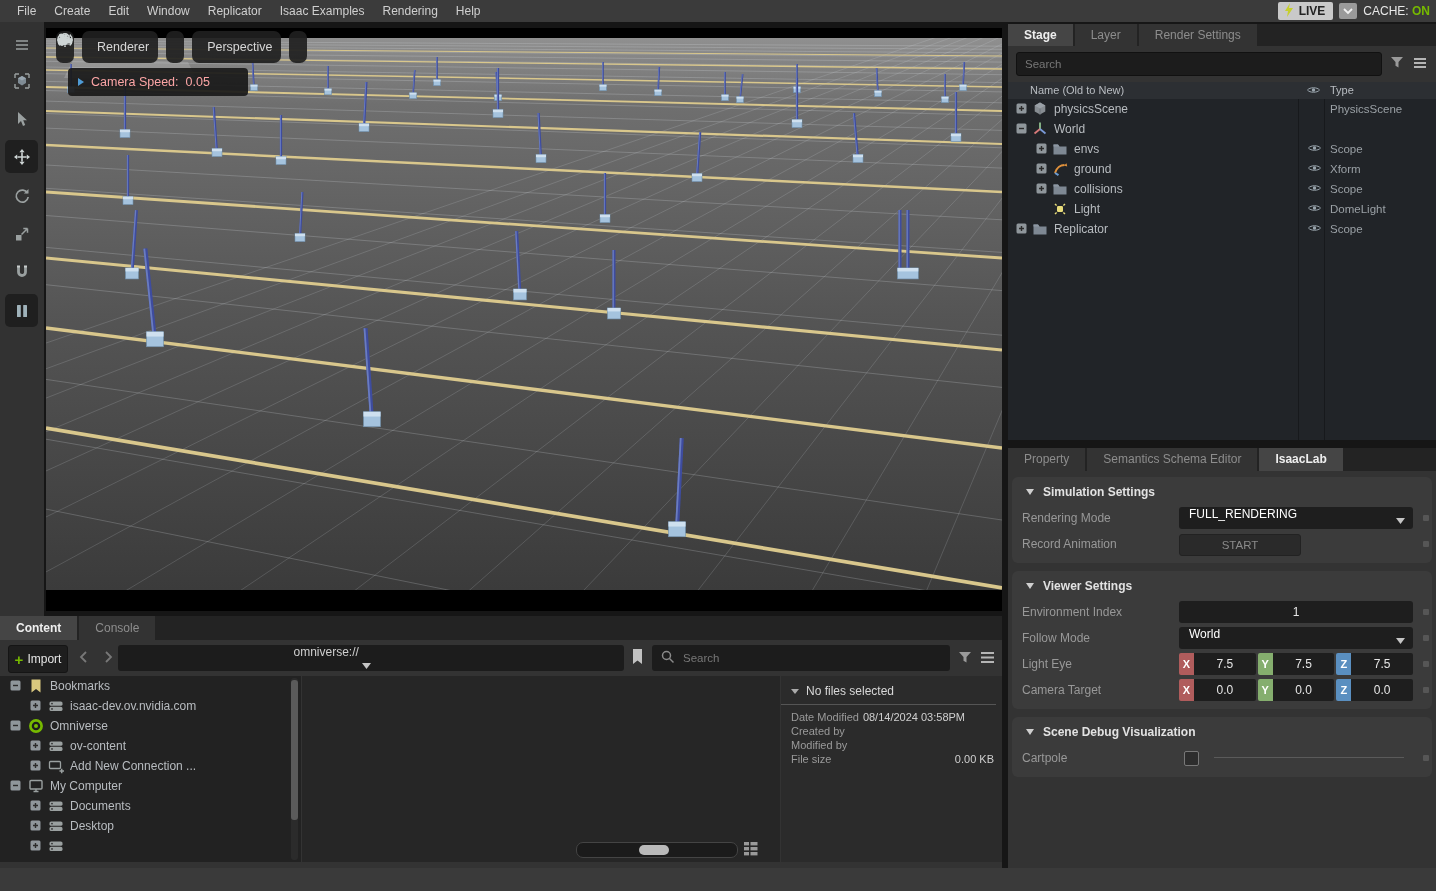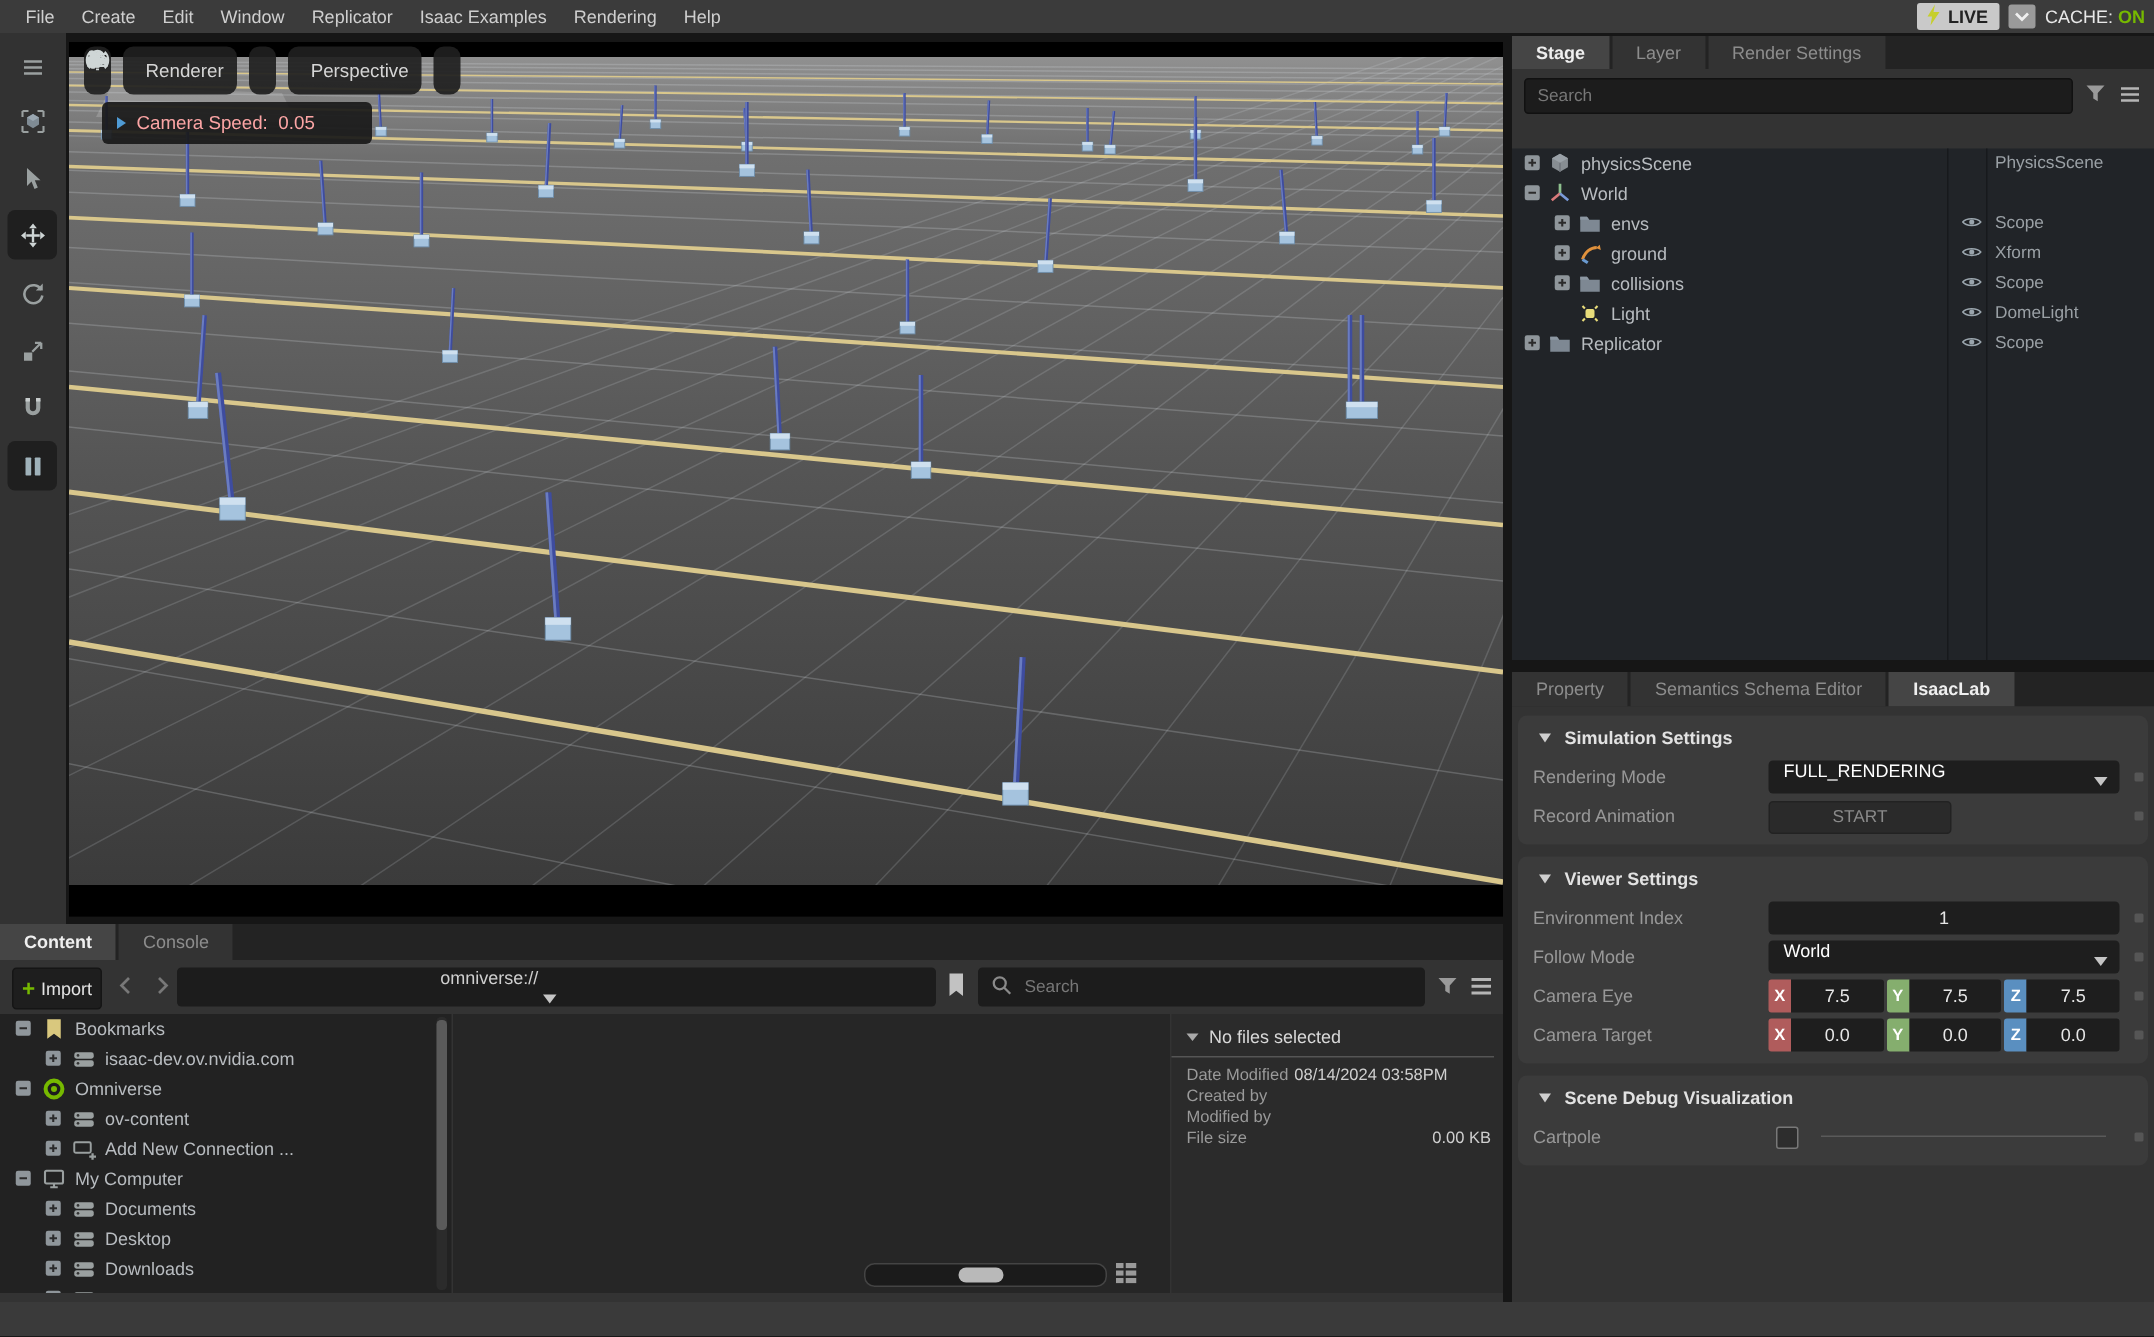--- a/index.html
+++ b/index.html
@@ -547,20 +547,28 @@
       </div>
     <div class="searchrow">
       <input class="search-input" placeholder="Search" style="">
       <span><svg width="16" height="15" viewBox="0 0 16 15">
             <path d="M2 2h12l-4.5 5v5.5l-3-1.8V7z" fill="#9a9a9a"></path>
           </svg></span>
       <span><svg width="16" height="14" viewBox="0 0 16 14">
             <path d="M2 3h12M2 7h12M2 11h12" stroke="#b5b5b5" stroke-width="1.8"></path>
           </svg></span>
     </div>
+    <div class="tree-header">
+      <span class="nm">Name (Old to New)</span>
+      <span class="he"><svg width="15" height="12" viewBox="0 0 15 12">
+            <path d="M1.5 6c2.2-3 9.8-3 12 0-2.2 3-9.8 3-12 0z" stroke="#9aa5ad" fill="none"></path>
+            <circle cx="7.5" cy="6" r="1.7" fill="#9aa5ad"></circle>
+          </svg></span>
+      <span class="tp">Type</span>
+    </div>
     <div class="stage-tree" id="stage-tree">
       <div class="vline" style="left:290px"></div>
       <div class="vline" style="left:316px"></div>
     <div class="srow">
           <span class="exp" style="left:8px"><svg width="11" height="11" viewBox="0 0 11 11">
               <rect x="0.5" y="0.5" width="10" height="10" rx="1.5" fill="#8f969b"></rect>
               <path d="M5.5 3v5M3 5.5h5" stroke="#2b2b2b" stroke-width="1.4"></path>
             </svg></span>
           <span class="ric" style="left:24px"><svg width="16" height="16" viewBox="0 0 16 16">
               <path d="M8 1.5l5.3 3v6L8 13.5l-5.3-3v-6z" fill="#878d92"></path>
@@ -710,21 +718,21 @@
               <div class="dd">
                 <span>World</span>
                 <span class="caret"><svg width="11" height="8" viewBox="0 0 11 8">
                     <path d="M1 1h9L5.5 7z" fill="#c5c5c5"></path>
                   </svg></span>
               </div>
             </div>
             <span class="dot"></span>
           </div>
           <div class="prow">
-            <span class="plbl">Camera Eye</span>
+            <span class="plbl">Light Eye</span>
             <div class="pctl">
               <div class="xyz">
                 <div class="xyzg">
                   <span class="badge" style="background:#b05c5c">X</span>
                   <span class="xval">7.5</span>
                 </div>
                 <div class="xyzg">
                   <span class="badge" style="background:#85ae6e">Y</span>
                   <span class="xval">7.5</span>
                 </div>
@@ -914,33 +922,20 @@
             <span class="exp" style="left:30px"><svg width="11" height="11" viewBox="0 0 11 11">
                 <rect x="0.5" y="0.5" width="10" height="10" rx="1.5" fill="#8f969b"></rect>
                 <path d="M5.5 3v5M3 5.5h5" stroke="#2b2b2b" stroke-width="1.4"></path>
               </svg></span>
             <span class="ric" style="left:48px"><svg width="16" height="16" viewBox="0 0 16 16">
                 <rect x="1.5" y="3.5" width="13" height="4.3" rx="1.6" fill="#9aa0a0"></rect>
                 <rect x="1.5" y="8.8" width="13" height="4.3" rx="1.6" fill="#9aa0a0"></rect>
                 <circle cx="4" cy="5.6" r="0.9" fill="#333"></circle>
                 <circle cx="4" cy="10.9" r="0.9" fill="#333"></circle>
               </svg></span>
-            <span class="lbl" style="left:70px">Downloads</span>
-          </div>
-          <div class="srow">
-            <span class="exp" style="left:30px"><svg width="11" height="11" viewBox="0 0 11 11">
-                <rect x="0.5" y="0.5" width="10" height="10" rx="1.5" fill="#8f969b"></rect>
-                <path d="M5.5 3v5M3 5.5h5" stroke="#2b2b2b" stroke-width="1.4"></path>
-              </svg></span>
-            <span class="ric" style="left:48px"><svg width="16" height="16" viewBox="0 0 16 16">
-                <rect x="1.5" y="3.5" width="13" height="4.3" rx="1.6" fill="#9aa0a0"></rect>
-                <rect x="1.5" y="8.8" width="13" height="4.3" rx="1.6" fill="#9aa0a0"></rect>
-                <circle cx="4" cy="5.6" r="0.9" fill="#333"></circle>
-                <circle cx="4" cy="10.9" r="0.9" fill="#333"></circle>
-              </svg></span>
           </div>
         </div>
       <div class="ftree-scroll">
           <div class="ftree-thumb"></div>
         </div>
       <div class="file-view">
         <div class="zoom-track">
             <div class="zoom-thumb"></div>
           </div>
         <span class="gridicon"><svg width="18" height="18" viewBox="0 0 18 18">

